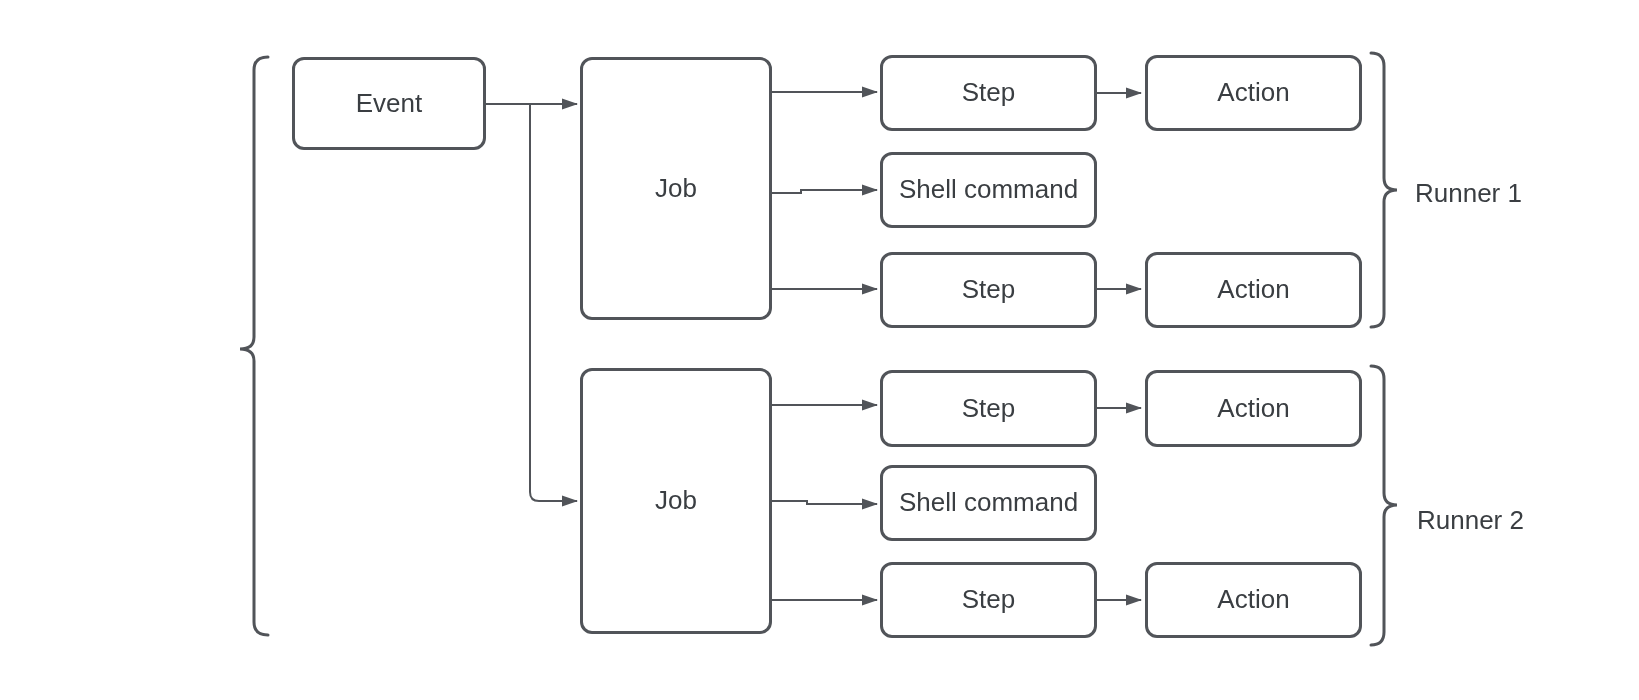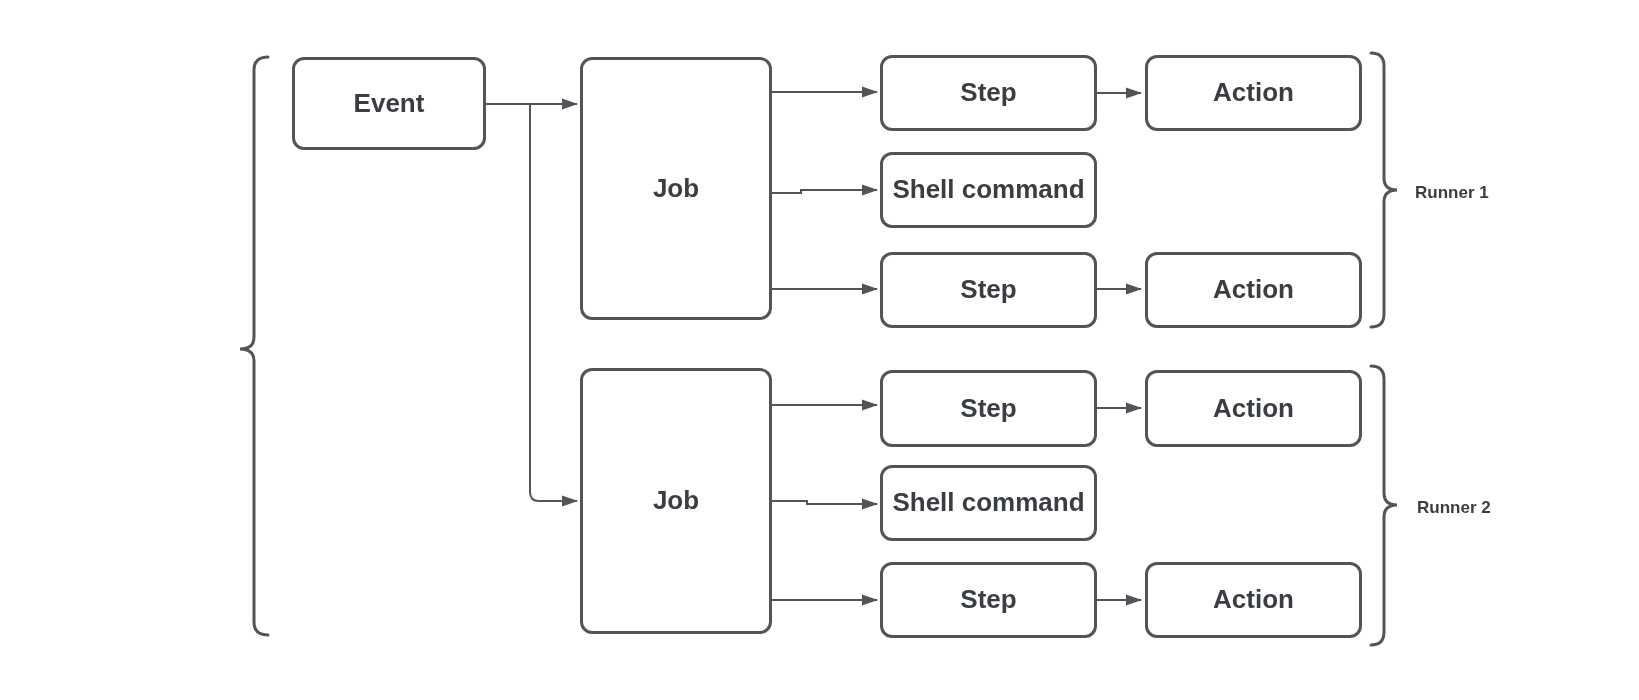--- a/index.html
+++ b/index.html
@@ -12,21 +12,20 @@
     padding: 0;
     background: var(--bg);
     font-family: "Liberation Sans", sans-serif;
   }
   #canvas {
     position: relative;
     width: 1639px;
     height: 700px;
     background: var(--bg);
     overflow: hidden;
-    font-weight: bold;
   }
   #connector-layer {
     position: absolute;
     left: 0;
     top: 0;
     width: 1639px;
     height: 700px;
   }
   .connector {
     fill: none;
@@ -49,21 +48,21 @@
     align-items: center;
     justify-content: center;
     color: var(--text);
     font-size: 26px;
     line-height: 1.15;
     white-space: nowrap;
   }
   .annotation {
     position: absolute;
     color: var(--text);
-    font-size: 17px;
+    font-size: 26px;
     line-height: 32px;
     white-space: pre-line;
   }
   .annotation.centered { text-align: center; }
 
   
   .event    { left: 292px;  top: 57px;  width: 194px; height: 93px;  }
   .job-1    { left: 580px;  top: 57px;  width: 192px; height: 263px; }
   .job-2    { left: 580px;  top: 368px; width: 192px; height: 266px; }
   .step-1a  { left: 880px;  top: 55px;  width: 217px; height: 76px;  }
@@ -72,21 +71,21 @@
   .action-1a{ left: 1145px; top: 55px;  width: 217px; height: 76px;  }
   .action-1b{ left: 1145px; top: 252px; width: 217px; height: 76px;  }
   .step-2a  { left: 880px;  top: 370px; width: 217px; height: 77px;  }
   .shell-2  { left: 880px;  top: 465px; width: 217px; height: 76px;  }
   .step-2b  { left: 880px;  top: 562px; width: 217px; height: 76px;  }
   .action-2a{ left: 1145px; top: 370px; width: 217px; height: 77px;  }
   .action-2b{ left: 1145px; top: 562px; width: 217px; height: 76px;  }
 
   .parallel-label { left: 107px;  top: 317px; width: 160px; }
   .runner1-label  { left: 1415px; top: 177px; }
-  .runner2-label  { left: 1417px; top: 492px; }
+  .runner2-label  { left: 1417px; top: 504px; }
 </style>
 </head>
 <body>
 
 <div id="canvas">
 
   <svg id="connector-layer" viewBox="0 0 1639 700" xmlns="http://www.w3.org/2000/svg">
     <defs>
       <marker id="arrowhead" viewBox="0 0 16 12" refX="15" refY="6" markerUnits="userSpaceOnUse" markerWidth="16" markerHeight="12" orient="auto">
         <path d="M0,0.5 L16,6 L0,11.5 Z" style="fill:var(--stroke)"></path>

